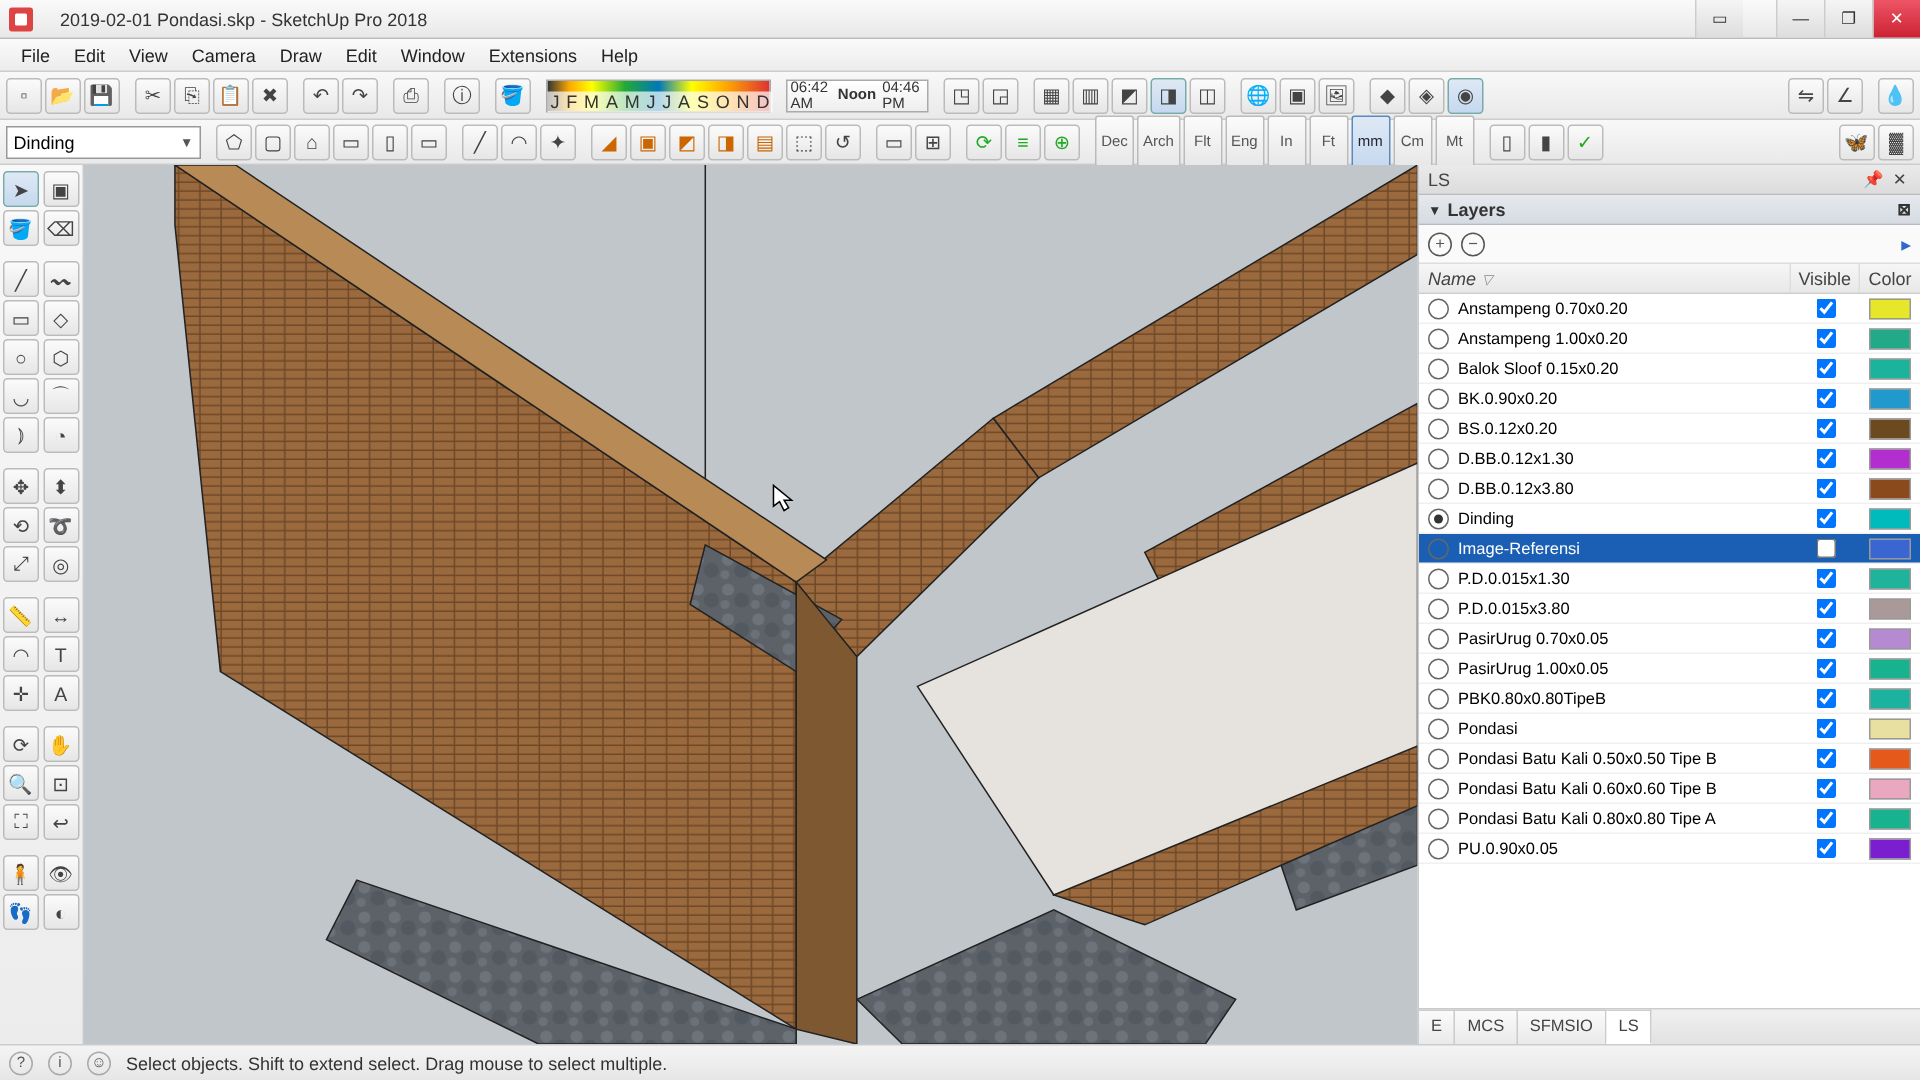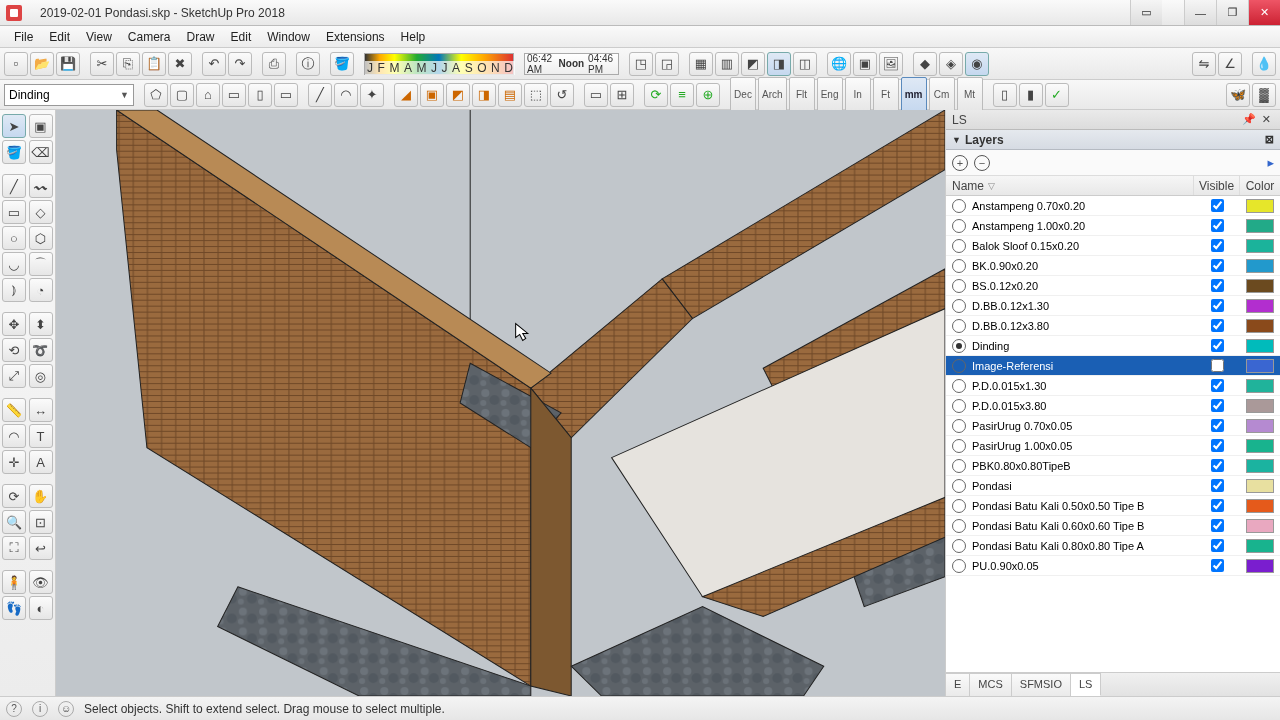--- a/index.html
+++ b/index.html
@@ -27,21 +27,21 @@
 .sep { width: 6px; }
 .shadow-strip { width: 150px; height: 22px; border: 1px solid #aaa; background: linear-gradient(to right,#333 0%,#fa0 10%,#ff0 20%,#2a3 35%,#07b 50%,#ff0 65%,#fa0 80%,#d33 100%); position: relative; }
 .shadow-months { width: 150px; position: absolute; bottom: -1px; left: 0; display: flex; justify-content: space-between; font-size: 8px; color: #333; padding: 0 2px; background: rgba(255,255,255,0.7); }
 .shadow-time { width: 95px; height: 22px; border: 1px solid #aaa; background: linear-gradient(#fff,#eee); display: flex; align-items: center; justify-content: center; font-size: 10px; position: relative; }
 .utext { font-size: 10px; padding: 0 2px; color: #333; }
 
 .layer-dd { width: 130px; height: 22px; border: 1px solid #999; background: #fff; display: flex; align-items: center; padding: 0 4px; }
 .layer-dd .arrow { margin-left: auto; font-size: 9px; color: #555; }
 
 .unitbtn { min-width: 26px; height: 36px; border: 1px solid #bbb; background: linear-gradient(#fbfbfb,#e6e6e6); display: flex; align-items: center; justify-content: center; font-size: 10px; color: #555; padding: 0 3px; border-radius: 2px; }
-.unitbtn.sel { background: linear-gradient(#dfe9f5,#c5d8ef); border-color: #5a8abd; color: #223; font-weight: bold; }
+.unitbtn.sel { background: linear-gradient(#dfe9f5,#c5d8ef); border-color: #5a8abd; color: #223; }
 
 
 .main { flex: 1; display: flex; overflow: hidden; }
 .ltool { width: 56px; background: linear-gradient(#f8f8f8,#ececec); border-right: 1px solid #ccc; padding: 4px 2px; display: grid; grid-template-columns: 1fr 1fr; gap: 2px; align-content: start; }
 .ltool .tbtn { width: 24px; height: 24px; }
 
 .viewport { flex: 1; background: #bfc4c9; position: relative; overflow: hidden; }
 .viewport svg { width: 100%; height: 100%; display: block; }
 
 .rpanel { width: 335px; background: #f4f4f4; border-left: 1px solid #ccc; display: flex; flex-direction: column; }
@@ -49,21 +49,21 @@
 .rpanel .hdr .pin { margin-left: auto; font-size: 11px; padding: 0 3px; }
 .rpanel .hdr .x { font-size: 11px; padding: 0 3px; }
 .rpanel .sect { height: 20px; background: linear-gradient(#e5e9ee,#d6dbe3); border-bottom: 1px solid #b5bac2; display: flex; align-items: center; padding: 0 6px; font-weight: bold; color: #333; }
 .rpanel .sect .tri { margin-right: 4px; font-size: 9px; }
 .rpanel .sect .x { margin-left: auto; font-size: 11px; }
 .rpanel .ops { height: 26px; display: flex; align-items: center; padding: 0 6px; gap: 6px; border-bottom: 1px solid #ddd; background: #fafafa; }
 .rpanel .ops .circ { width: 16px; height: 16px; border: 1.5px solid #555; border-radius: 50%; position: relative; display: flex; align-items: center; justify-content: center; font-size: 11px; color: #555; }
 .rpanel .ops .arrow { margin-left: auto; font-size: 13px; color: #36c; }
 
 .lhdr { height: 20px; display: flex; background: linear-gradient(#f6f6f6,#e8e8e8); border-bottom: 1px solid #ccc; font-size: 11px; color: #444; }
-.lhdr .cname { flex: 1; padding: 3px 6px; border-right: 1px solid #ddd; display: flex; align-items: center; gap: 4px; }
+.lhdr .cname { flex: 1; padding: 3px 6px; border-right: 1px solid #ddd; display: flex; align-items: center; gap: 4px; font-style: italic; }
 .lhdr .cvis { width: 46px; padding: 3px 2px; text-align: center; border-right: 1px solid #ddd; }
 .lhdr .ccol { width: 40px; padding: 3px 2px; text-align: center; }
 
 .llist { flex: 1; overflow-y: auto; background: #fff; }
 .lrow { height: 20px; display: flex; align-items: center; border-bottom: 1px solid #f0f0f0; }
 .lrow.sel { background: #1a5fb4; color: #fff; }
 .lrow .radio { width: 14px; height: 14px; border: 1px solid #666; border-radius: 50%; margin: 0 4px 0 6px; display: flex; align-items: center; justify-content: center; }
 .lrow .radio.on::after { content: ""; width: 6px; height: 6px; background: #333; border-radius: 50%; }
 .lrow .nm { flex: 1; padding-left: 2px; font-size: 11px; }
 .lrow .vis { width: 46px; display: flex; justify-content: center; }

